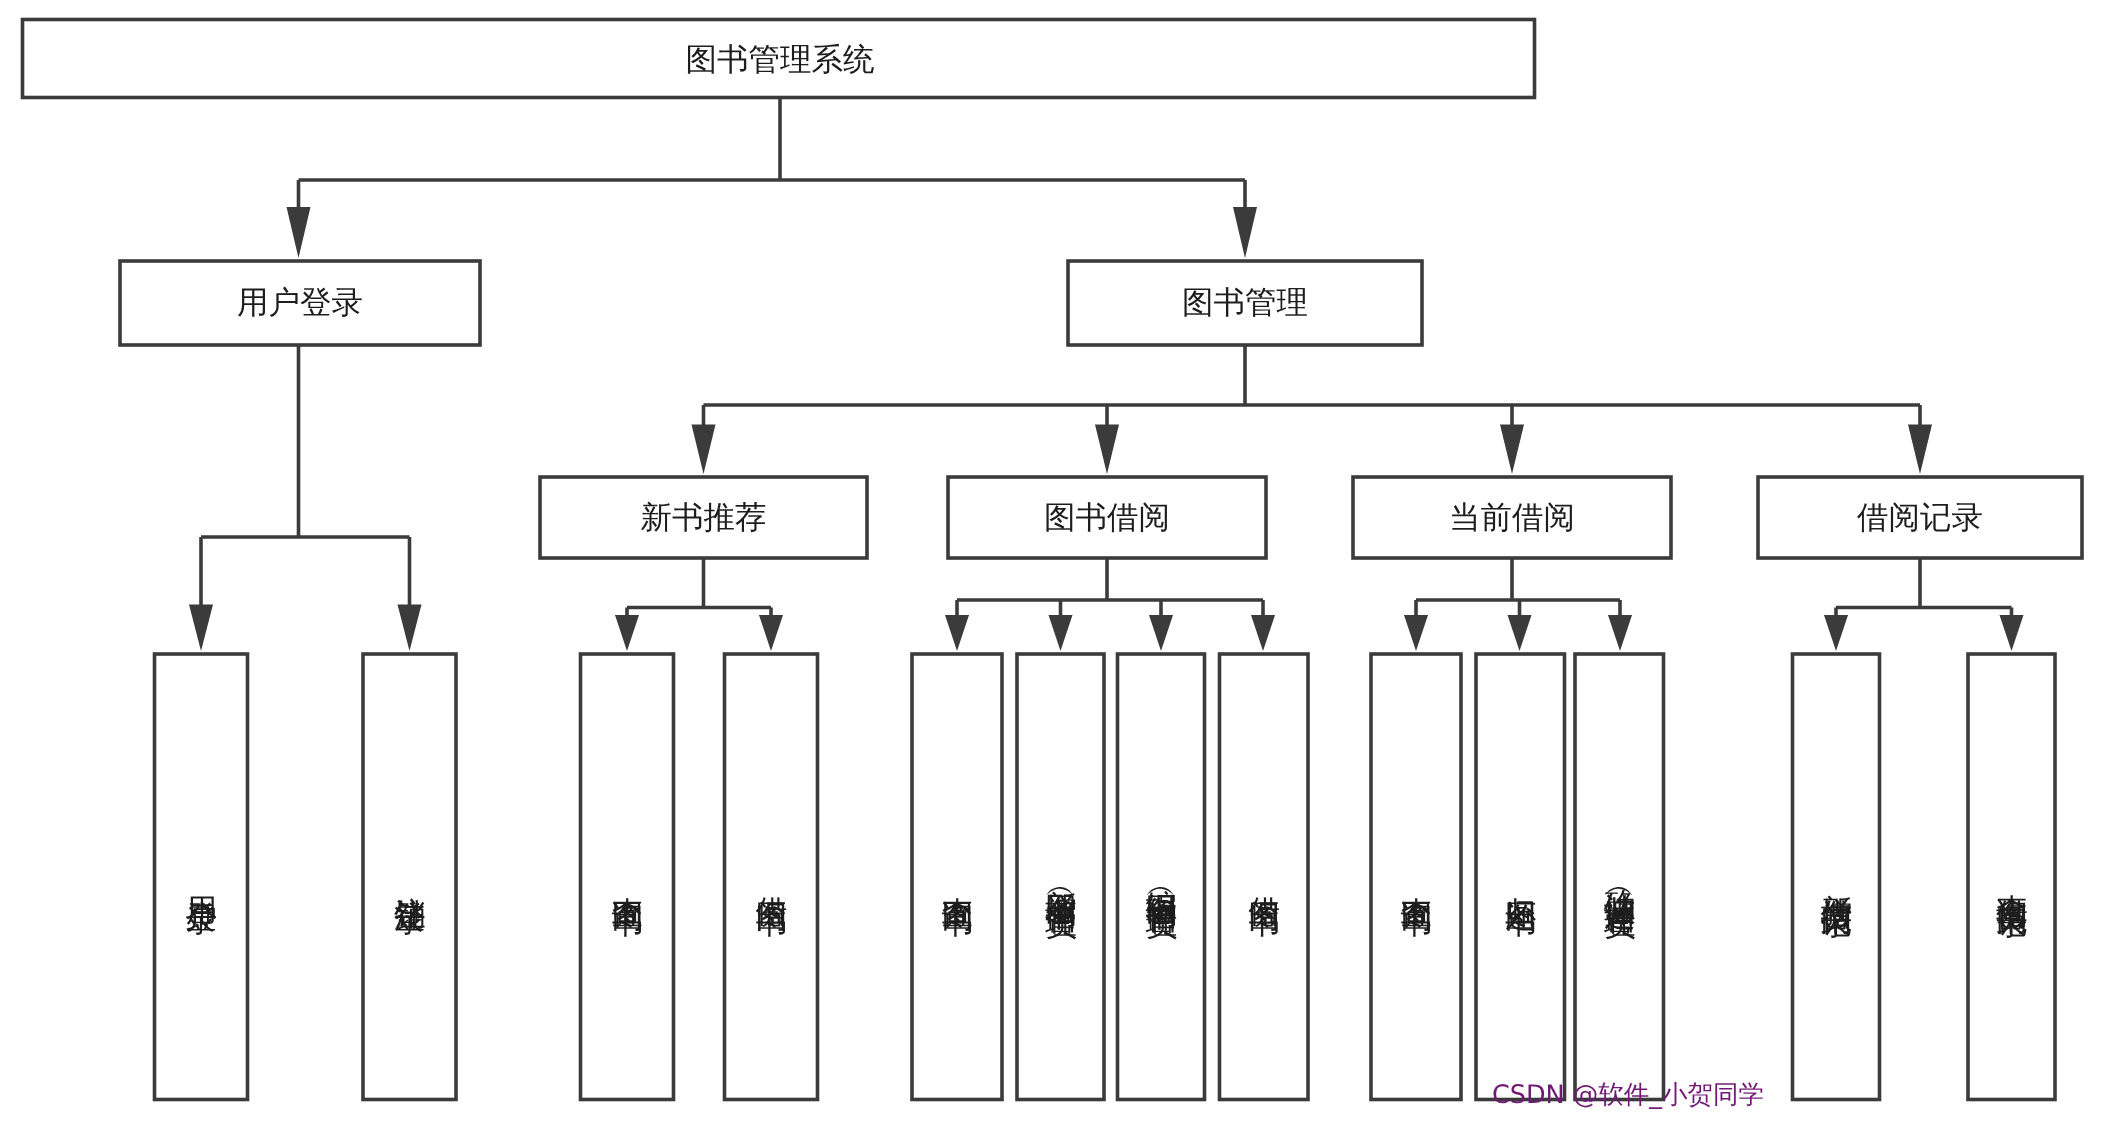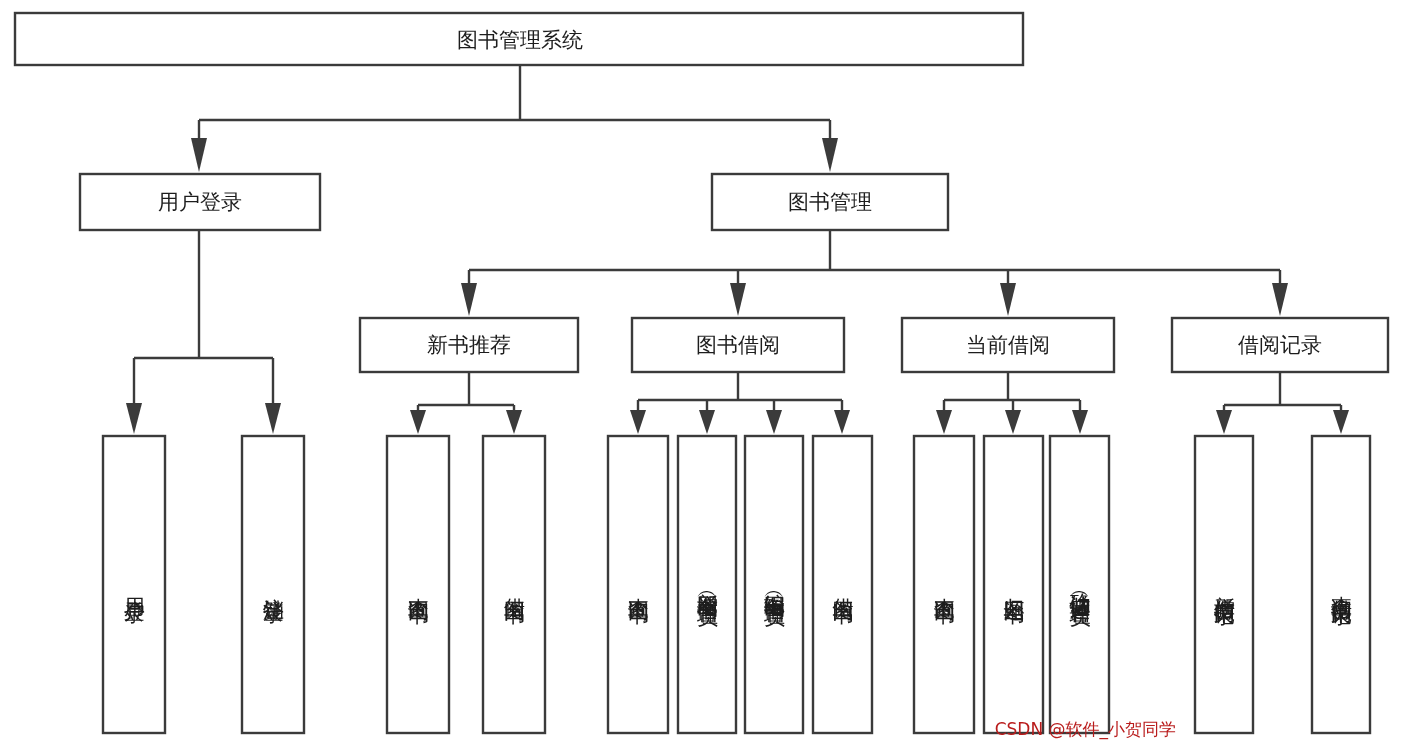--- a/index.html
+++ b/index.html
@@ -65,21 +65,21 @@
     text-align: center;
     white-space: nowrap;
     user-select: none;
   }
   #watermark {
     position: absolute;
     right: 12px;
     bottom: 6px;
     font-family: "DejaVu Sans", "Liberation Sans", sans-serif;
     font-size: 17px;
-    color: #b91c1c;
+    color: #701a75;
     white-space: nowrap;
     user-select: none;
   }
 </style>
 </head>
 <body>
 
 <div id="diagram-root">
 
   <svg id="tree-svg" viewBox="0 0 1405 747">

